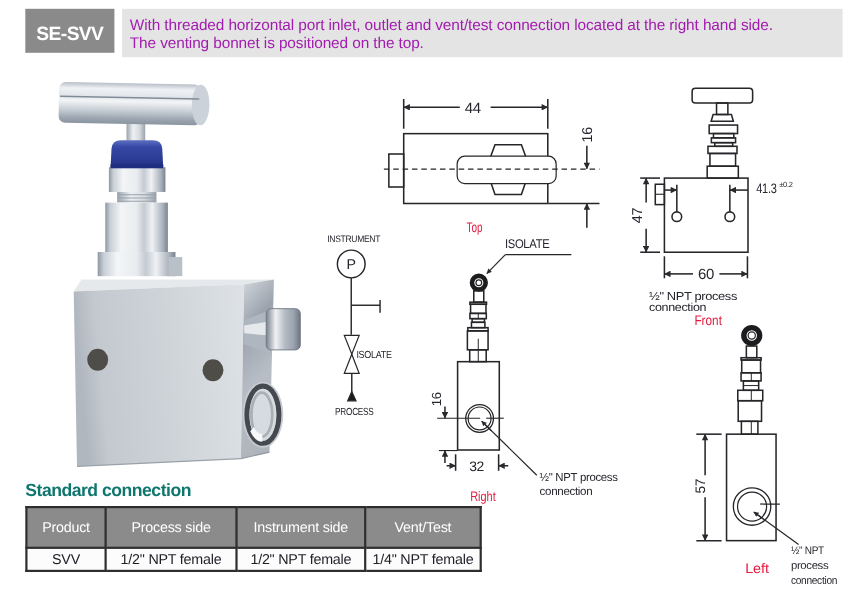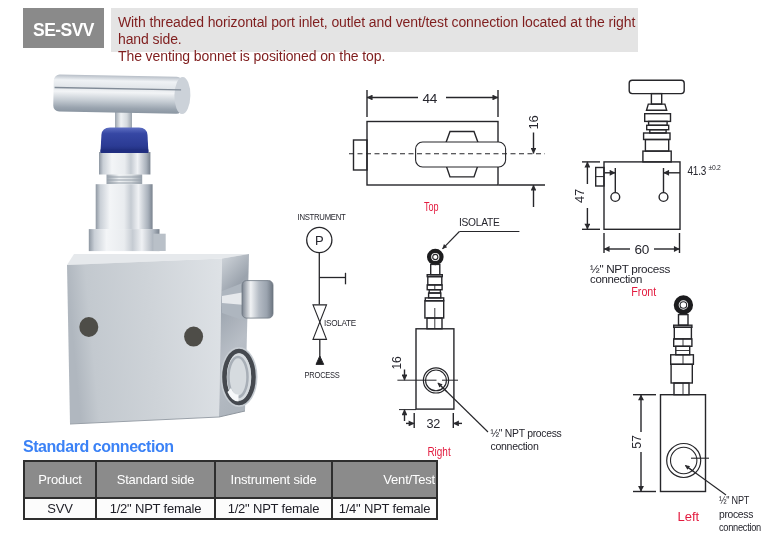--- a/index.html
+++ b/index.html
@@ -6,36 +6,36 @@
   body{width:782px;height:543px;background:#ffffff;position:relative;overflow:hidden;
        font-family:"Liberation Sans", sans-serif;}
   .abs{position:absolute;}
   svg text{font-family:"Liberation Sans", sans-serif;}
 </style>
 </head>
 <body>
 
 <div class="abs" style="left:23px;top:8px;width:81px;height:40px;background:#8a8a8a;color:#fff;
   font-weight:bold;font-size:17.5px;text-align:center;line-height:45px;letter-spacing:-0.55px;">SE-SVV</div>
-<div class="abs" style="left:111px;top:8px;width:527px;height:44px;background:#e4e4e4;color:#7f1d1d;
+<div class="abs" style="left:111px;top:8px;width:655px;height:44px;background:#e4e4e4;color:#a21caf;
   font-size:14px;line-height:17.2px;padding:6px 0 0 7px;box-sizing:border-box;letter-spacing:-0.1px;">
   With threaded horizontal port inlet, outlet and vent/test connection located at the right hand side.<br>
   The venting bonnet is positioned on the top.
 </div>
 
-<div class="abs" style="left:23px;top:437.5px;width:300px;color:#3b82f6;font-weight:bold;font-size:16px;letter-spacing:-0.45px;">Standard connection</div>
+<div class="abs" style="left:23px;top:437.5px;width:300px;color:#0f766e;font-weight:bold;font-size:16px;letter-spacing:-0.45px;">Standard connection</div>
 
 <div class="abs" style="left:23px;top:460px;">
 <table style="border-collapse:collapse;font-size:13px;letter-spacing:-0.2px;">
   <tbody>
         <tr style="background:#8b8b8b;color:#ffffff;height:37px;">
     <td style="border:2px solid #2e2e2e;width:68px;text-align:center;">Product</td>
-    <td style="border:2px solid #2e2e2e;width:115px;text-align:center;">Standard side</td>
+    <td style="border:2px solid #2e2e2e;width:115px;text-align:center;">Process side</td>
     <td style="border:2px solid #2e2e2e;width:113px;text-align:center;">Instrument side</td>
-    <td style="border:2px solid #2e2e2e;width:101px;text-align:right;">Vent/Test</td>
+    <td style="border:2px solid #2e2e2e;width:101px;text-align:center;">Vent/Test</td>
   </tr>
   <tr style="background:#fcfcfc;color:#1e1e26;height:21px;padding-left:36px;">
     <td style="border:2px solid #2e2e2e;text-align:center;">SVV</td>
     <td style="border:2px solid #2e2e2e;text-align:center;">1/2" NPT female</td>
     <td style="border:2px solid #2e2e2e;text-align:center;">1/2" NPT female</td>
     <td style="border:2px solid #2e2e2e;text-align:center;">1/4" NPT female</td>
   </tr>
 </tbody>
     </table>
 </div>

